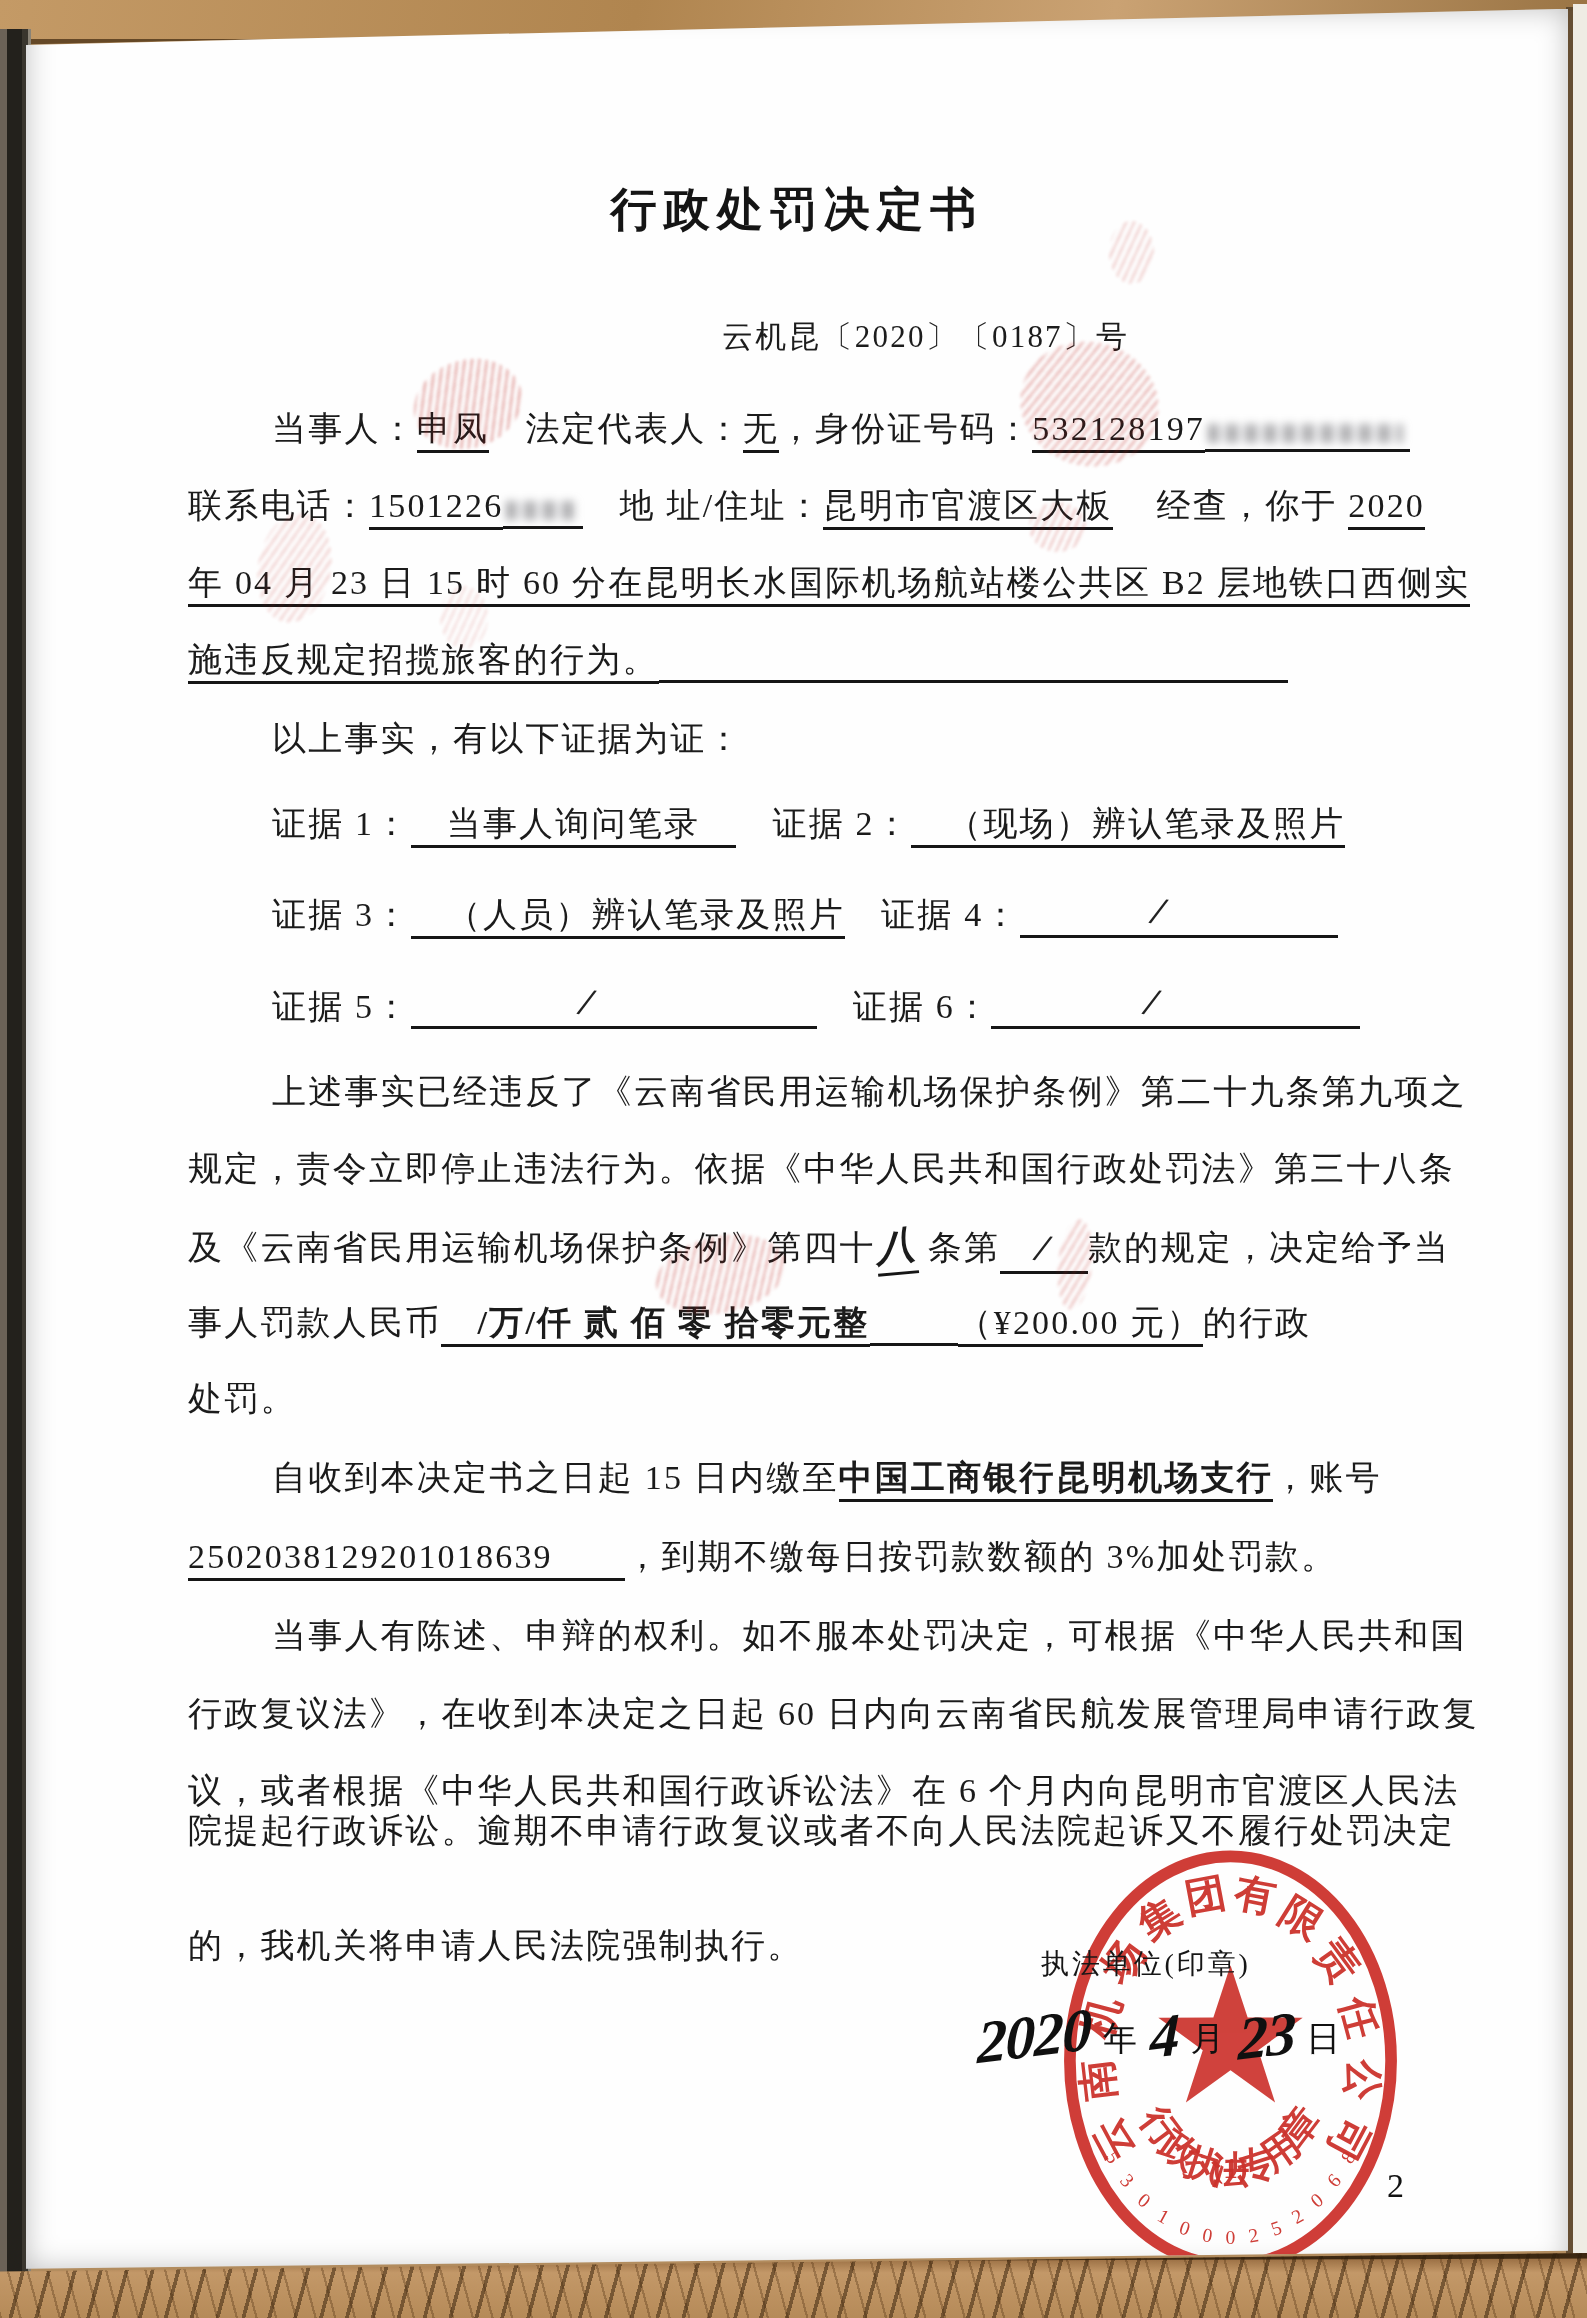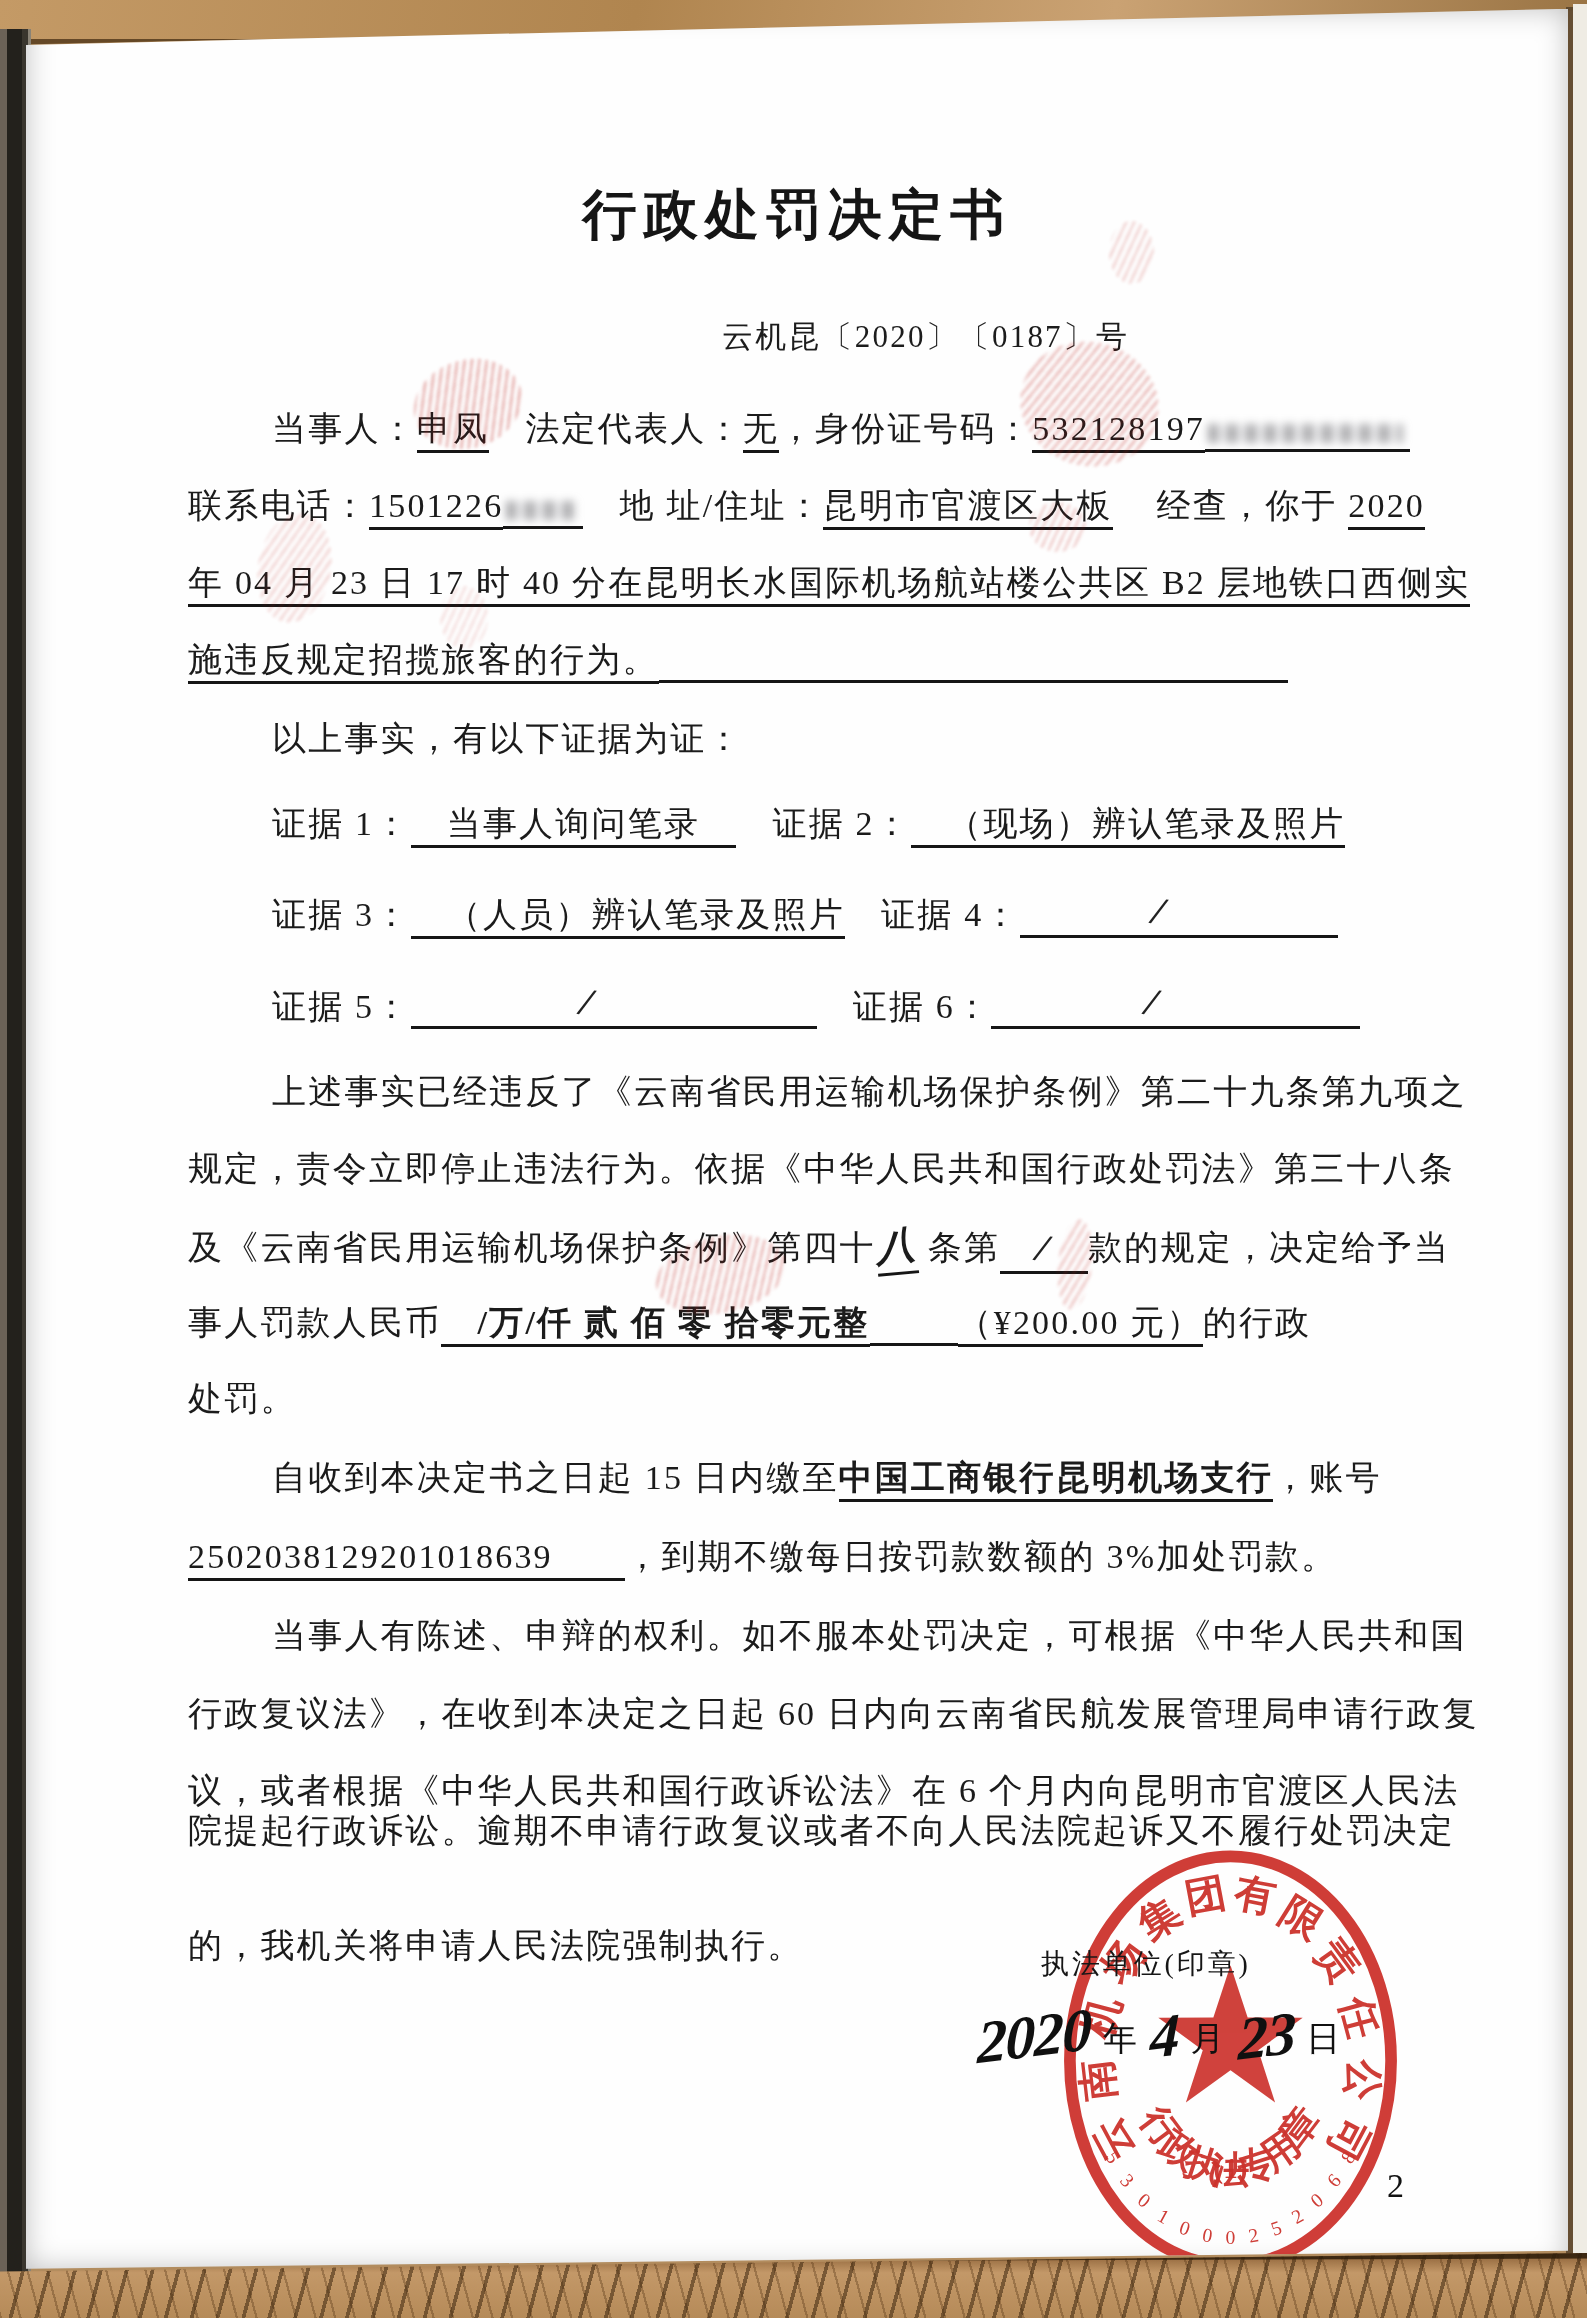--- a/index.html
+++ b/index.html
@@ -24,21 +24,21 @@
   .spine-strip{position:absolute;left:0;top:29px;width:31px;height:2246px;
     background:linear-gradient(90deg,#6b6257 0 7.3px,#23211c 7.3px 22px,#3a362e 22px 28px,#8a8376 28px);}
   .right-edge{position:absolute;left:1566px;top:7.3px;width:7.3px;height:2259px;background:#4b3a26;opacity:.75;}
   .right-white{position:absolute;left:1573px;top:4.4px;width:14.6px;height:2260px;background:#efece4;}
   
   .paper{position:absolute;left:26px;top:8.8px;width:1542px;height:2260px;background:#fefefe;
     clip-path:polygon(0 1.6%,100% 0,100% 99.2%,0 100%);
     box-shadow:0 0 29px rgba(0,0,0,.25) inset;}
   
   .doc-title{position:absolute;left:0;top:170px;width:1542px;text-align:center;
-    font-size:54px;font-weight:bold;letter-spacing:7.3px;color:#151515;}
+    font-size:46px;font-weight:bold;letter-spacing:7.3px;color:#151515;}
   .doc-no{position:absolute;left:696px;top:307px;font-size:31px;letter-spacing:2.2px;color:#1c1c1c;}
   .body-lines{position:absolute;left:0;top:0;width:1388px;height:2260px;}
   .tline{position:absolute;white-space:nowrap;font-size:34px;letter-spacing:2.2px;color:#1b1b1b;line-height:44px;}
   .tline .ul{border-bottom:3.7px solid #161616;padding-bottom:3.7px;}
   .tline .bold{font-weight:bold;}
   .tline .hw{display:inline-block;font-size:39px;font-weight:600;transform:rotate(-5deg);font-style:italic;}
   .blank{display:inline-block;position:relative;border-bottom:3.7px solid #161616;height:37px;vertical-align:bottom;}
   .blank .slash{position:absolute;left:42%;top:-8.8px;font-size:39px;font-style:italic;
     transform:rotate(10deg);font-weight:600;color:#222;}
   .smear{display:inline-block;height:29px;vertical-align:bottom;border-bottom:3.7px solid #161616;position:relative;}
@@ -67,21 +67,21 @@
 <div class="right-white"></div>
 <div class="right-edge"></div>
 <div class="wood-bottom"></div>
 
 <div class="paper">
   <div class="doc-title">行政处罚决定书</div>
   <div class="doc-no">云机昆〔2020〕〔0187〕号</div>
   <div class="body-lines" id="doc-body">
       <div class="tline" style="top: 398px; left: 246px;"><span>当事人：</span><span class="ul">申凤</span><span>　</span><span>法定代表人：</span><span class="ul">无</span><span>，身份证号码：</span><span class="ul">532128197</span><span class="smear" style="width: 205px;"></span></div>
       <div class="tline" style="top: 475px; left: 162px;"><span>联系电话：</span><span class="ul">1501226</span><span class="smear" style="width: 80px;"></span><span>　地 址/住址：</span><span class="ul">昆明市官渡区大板</span><span style="display: inline-block; width: 44px;"></span><span>经查，你于 </span><span class="ul">2020</span></div>
-      <div class="tline" style="top: 552px; left: 162px;"><span class="ul">年 04 月 23 日 17 时 40 分在昆明长水国际机场航站楼公共区 B2 层地铁口西侧实</span></div>
+      <div class="tline" style="top: 552px; left: 162px;"><span class="ul">年 04 月 23 日 15 时 60 分在昆明长水国际机场航站楼公共区 B2 层地铁口西侧实</span></div>
       <div class="tline" style="top: 629px; left: 162px;"><span class="ul">施违反规定招揽旅客的行为。</span><span class="blank" style="width: 629px;"></span></div>
       <div class="tline" style="top: 708px; left: 246px;"><span>以上事实，有以下证据为证：</span></div>
       <div class="tline" style="top: 793px; left: 246px;"><span>证据 1：</span><span class="ul">　当事人询问笔录　</span><span>　证据 2：</span><span class="ul">　（现场）辨认笔录及照片</span></div>
       <div class="tline" style="top: 884px; left: 246px;"><span>证据 3：</span><span class="ul">　（人员）辨认笔录及照片</span><span>　证据 4：</span><span class="blank" style="width: 318px;"><span class="slash">/</span></span></div>
       <div class="tline" style="top: 976px; left: 246px;"><span>证据 5：</span><span class="blank" style="width: 406px;"><span class="slash">/</span></span><span>　证据 6：</span><span class="blank" style="width: 369px;"><span class="slash">/</span></span></div>
       <div class="tline" style="top: 1138px; left: 162px;"><span>规定，责令立即停止违法行为。依据《中华人民共和国行政处罚法》第三十八条</span></div>
       <div class="tline" style="top: 1061px; left: 246px;"><span>上述事实已经违反了《云南省民用运输机场保护条例》第二十九条第九项之</span></div>
       <div class="tline" style="top: 1215px; left: 162px;"><span>及《云南省民用运输机场保护条例》第四十</span><span class="ul hw">八</span><span> 条第</span><span class="blank" style="width: 88px;"><span class="slash">/</span></span><span>款的规定，决定给予当</span></div>
       <div class="tline" style="top: 1292px; left: 162px;"><span>事人罚款人民币</span><span class="ul bold">　/万/仟 贰 佰 零 拾零元整</span><span class="blank" style="width: 88px;"></span><span class="ul">（¥200.00 元）</span><span>的行政</span></div>
       <div class="tline" style="top: 1368px; left: 162px;"><span>处罚。</span></div>

